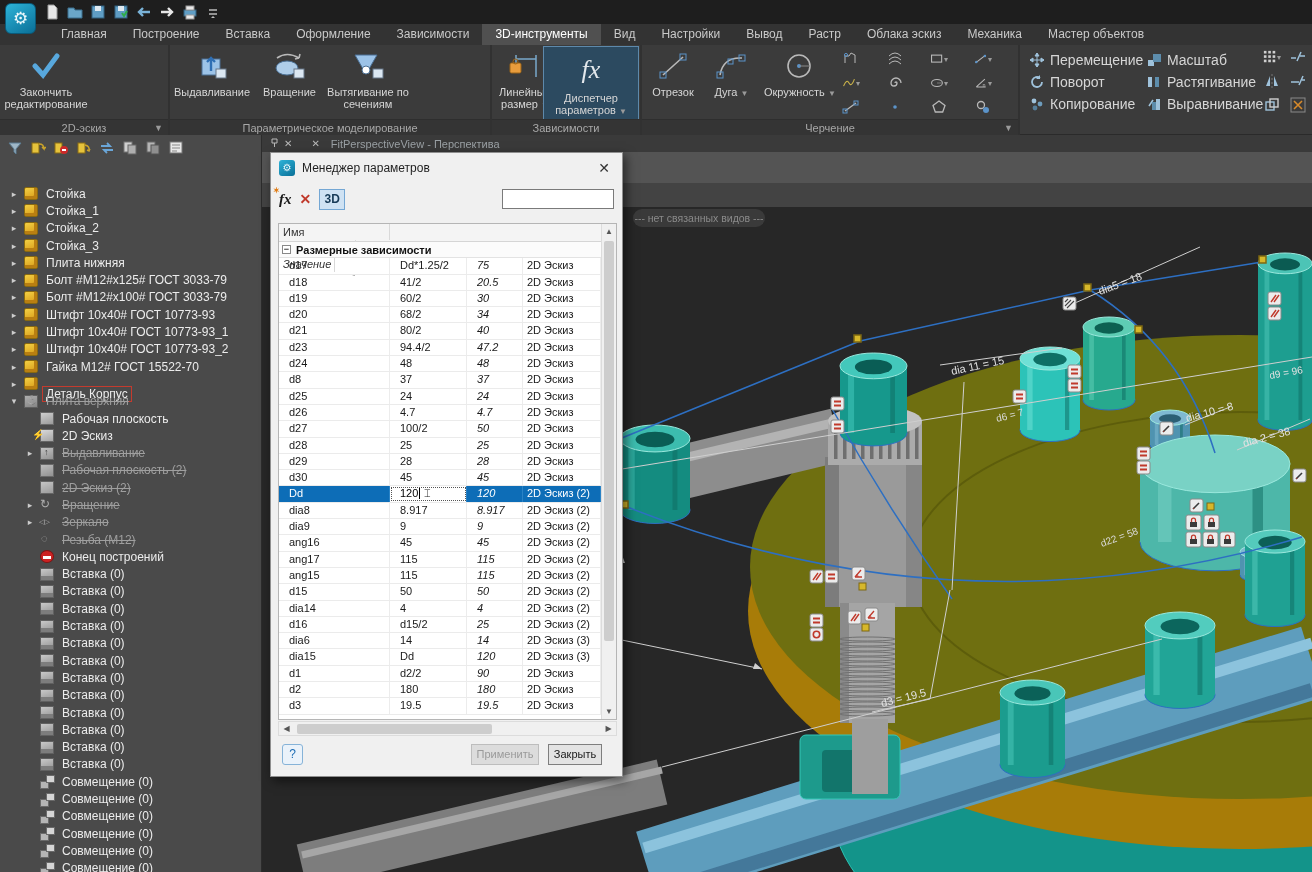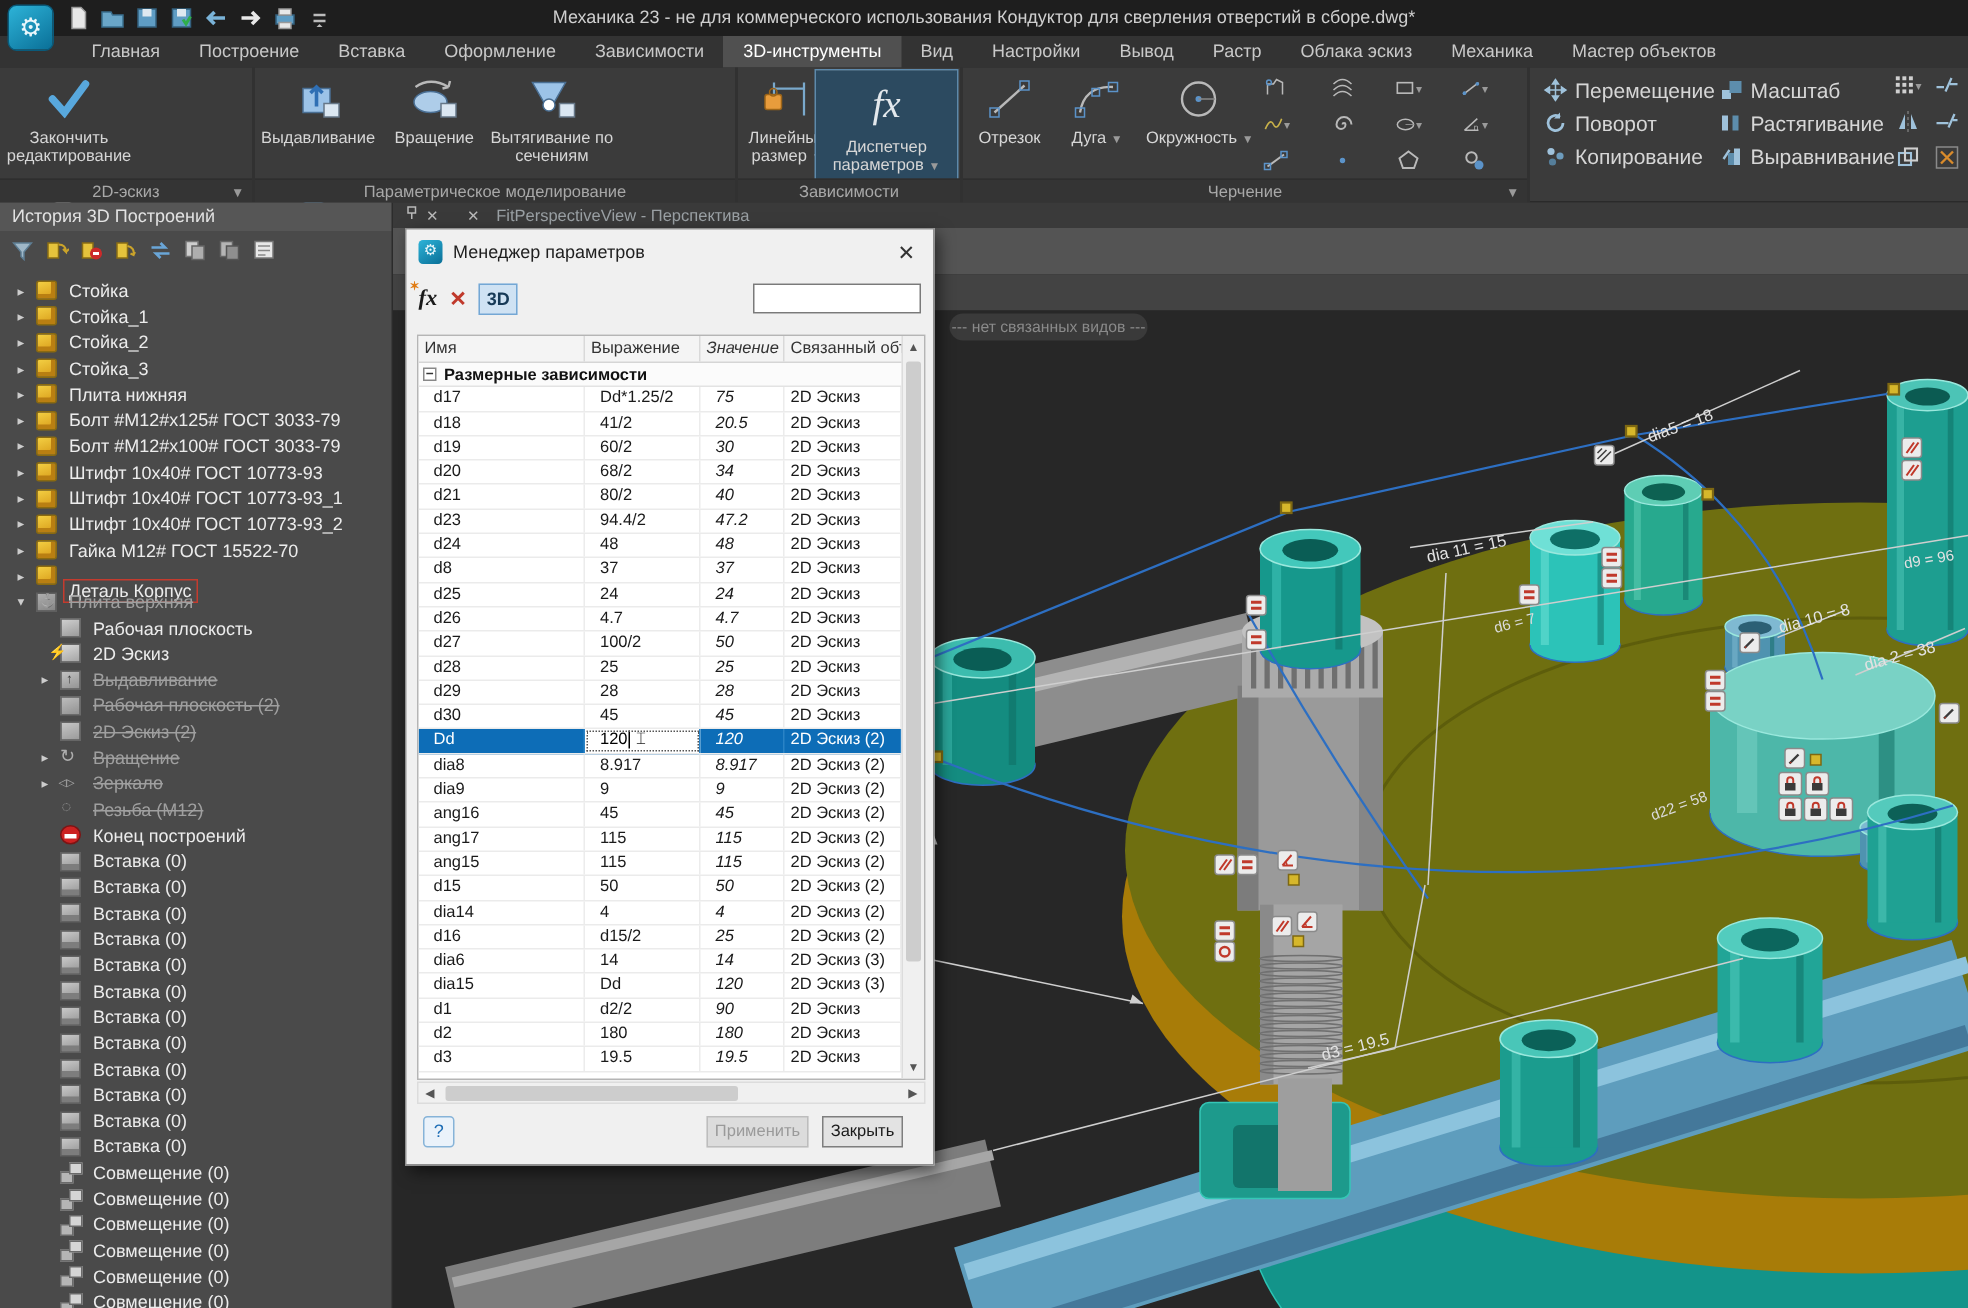--- a/index.html
+++ b/index.html
@@ -92,21 +92,21 @@
   .dlg-toolbar { height:32px; display:flex; align-items:center; padding:0 8px; gap:8px; }
   .fxico { font-family:"Liberation Serif", serif; font-style:italic; font-weight:bold; font-size:15px; color:#1a1a1a; position:relative; }
   .fxico::before { content:"✶"; position:absolute; left:-6px; top:-5px; font-size:8px; color:#e07b12; font-style:normal; }
   .redx { color:#c0392b; font-weight:bold; font-size:14px; }
   .btn3d { width:26px; height:21px; background:#cfe2f3; border:1px solid #74a7d4; color:#173a57;
     font-weight:bold; font-size:12px; text-align:center; line-height:19px; }
   .dlg-search { margin-left:auto; width:112px; height:20px; border:1px solid #7a7a7a; background:#fff; }
 
   .dlg-table { position:absolute; left:7px; top:70px; width:339px; height:497px; background:#fff;
     border:1px solid #b5b5b5; overflow:hidden; }
-  .thead { display:flex; height:18px; background:#f4f4f4; border-bottom:1px solid #d5d5d5; color:#333; }
+  .thead { display:flex; height:18px; background:#f4f4f4; border-bottom:1px solid #d5d5d5; color:#333;flex-direction:column; }
   .th { padding:2px 4px; border-right:1px solid #d9d9d9; overflow:hidden; white-space:nowrap; }
   .c0 { width:111px; flex:none; } .c1 { width:77px; flex:none; } .c2 { width:56px; flex:none;font-style:italic; } .c3 { flex:1; min-width:0; }
   .tbody { position:absolute; left:0; top:18px; right:15px; bottom:0; overflow:hidden; }
   .grouprow { height:16.3px; display:flex; align-items:center; font-weight:bold; color:#111;
     background:#fbfbfb; border-bottom:1px solid #e3e3e3; }
   .grouprow .minus { width:9px; height:9px; border:1px solid #888; margin:0 5px 0 3px; font-size:9px;
     line-height:7px; text-align:center; color:#333; background:#fff; }
   .drow { display:flex; height:16.3px; border-bottom:1px solid #ebebeb; color:#1a1a1a; }
   .drow .cell { padding:1px 4px 0 10px; border-right:1px solid #ececec; white-space:nowrap; overflow:hidden; }
   .drow .cell.c3 { padding-left:4px; }
@@ -130,21 +130,20 @@
   .closeb { left:277px; width:54px; background:#e3e3e3; border:1px solid #7e7e7e; color:#1a1a1a; }
 
   svg text { font-family:"Liberation Sans", sans-serif; }
 </style>
 </head>
 <body>
 
 <div id="stage">
 
   <div class="titlebar">
-    <div class="apptitle">Механика 23 - не для коммерческого использования Кондуктор для сверления отверстий в сборе.dwg*</div>
     <div class="qat">
       <span class="qi">
           <svg viewBox="0 0 16 16">
             <path d="M4 1h6l3 3v11H4z" fill="#e8e8e8" stroke="#999"></path>
           </svg>
         </span>
       <span class="qi">
           <svg viewBox="0 0 16 16">
             <path d="M1 4h6l1 2h7v8H1z" fill="#6aa6c8" stroke="#3a6f8e"></path>
           </svg>
@@ -765,21 +764,20 @@
           <use href="#b-eq" x="548" y="407"></use>
           <use href="#b-circ" x="548" y="421"></use>
           <use href="#b-slash" x="586" y="404"></use>
           <use href="#b-angle" x="603" y="401"></use>
           <use href="#ymark" x="600" y="417"></use>
         </g>
     </svg>
   </div>
 
   <div class="treepanel">
-    <div class="treeheader">История 3D Построений</div>
     <div class="treetoolbar">
       <span class="ttb">
           <svg width="14" height="14" viewBox="0 0 14 14">
             <path d="M1 2h12L8 8v5L6 11V8z" fill="#9fb7c7" stroke="#5d7d93"></path>
           </svg>
         </span>
       <span class="ttb">
           <svg width="16" height="16" viewBox="0 0 16 16">
             <rect x="2" y="3" width="7" height="10" fill="#e6c33c" stroke="#8a6d14"></rect>
             <path d="M9 4q5 0 5 5l-2-2m2 2l2-2" stroke="#caa32a" fill="none" stroke-width="1.4"></path>

